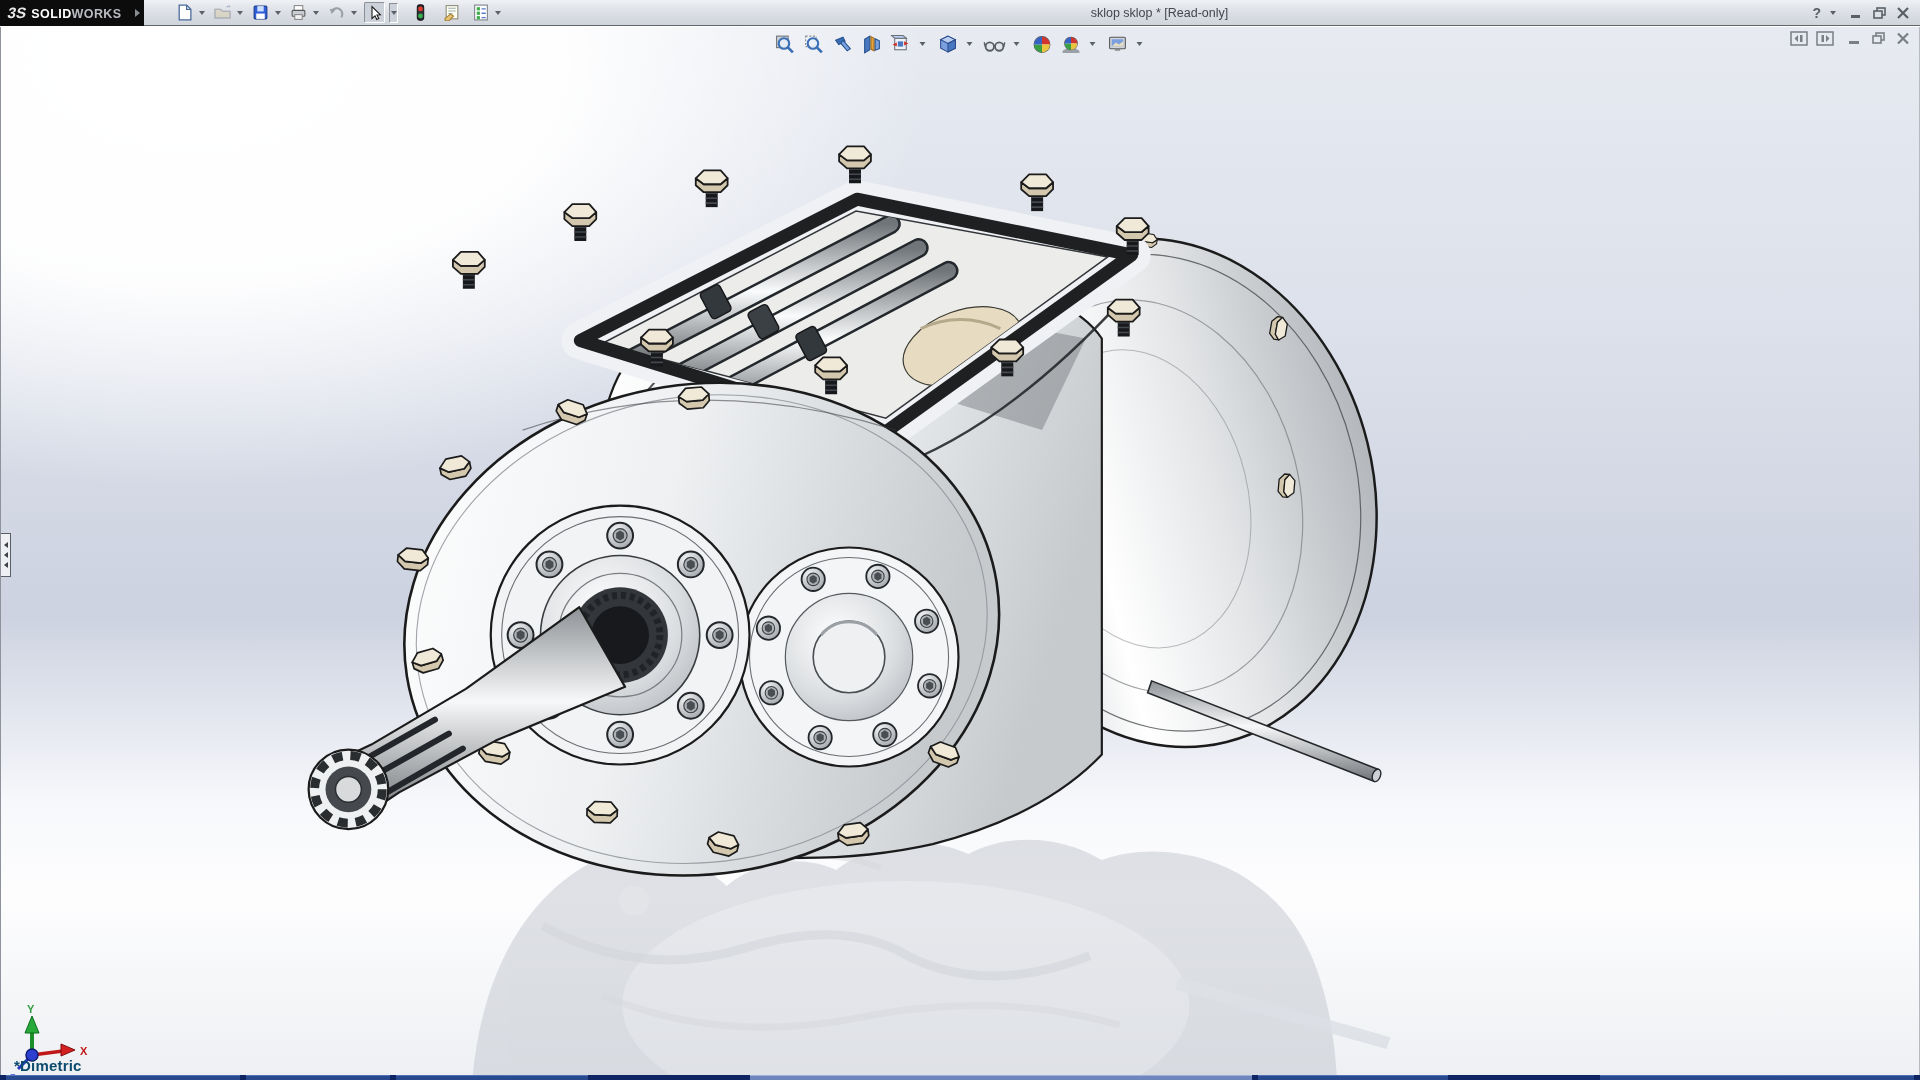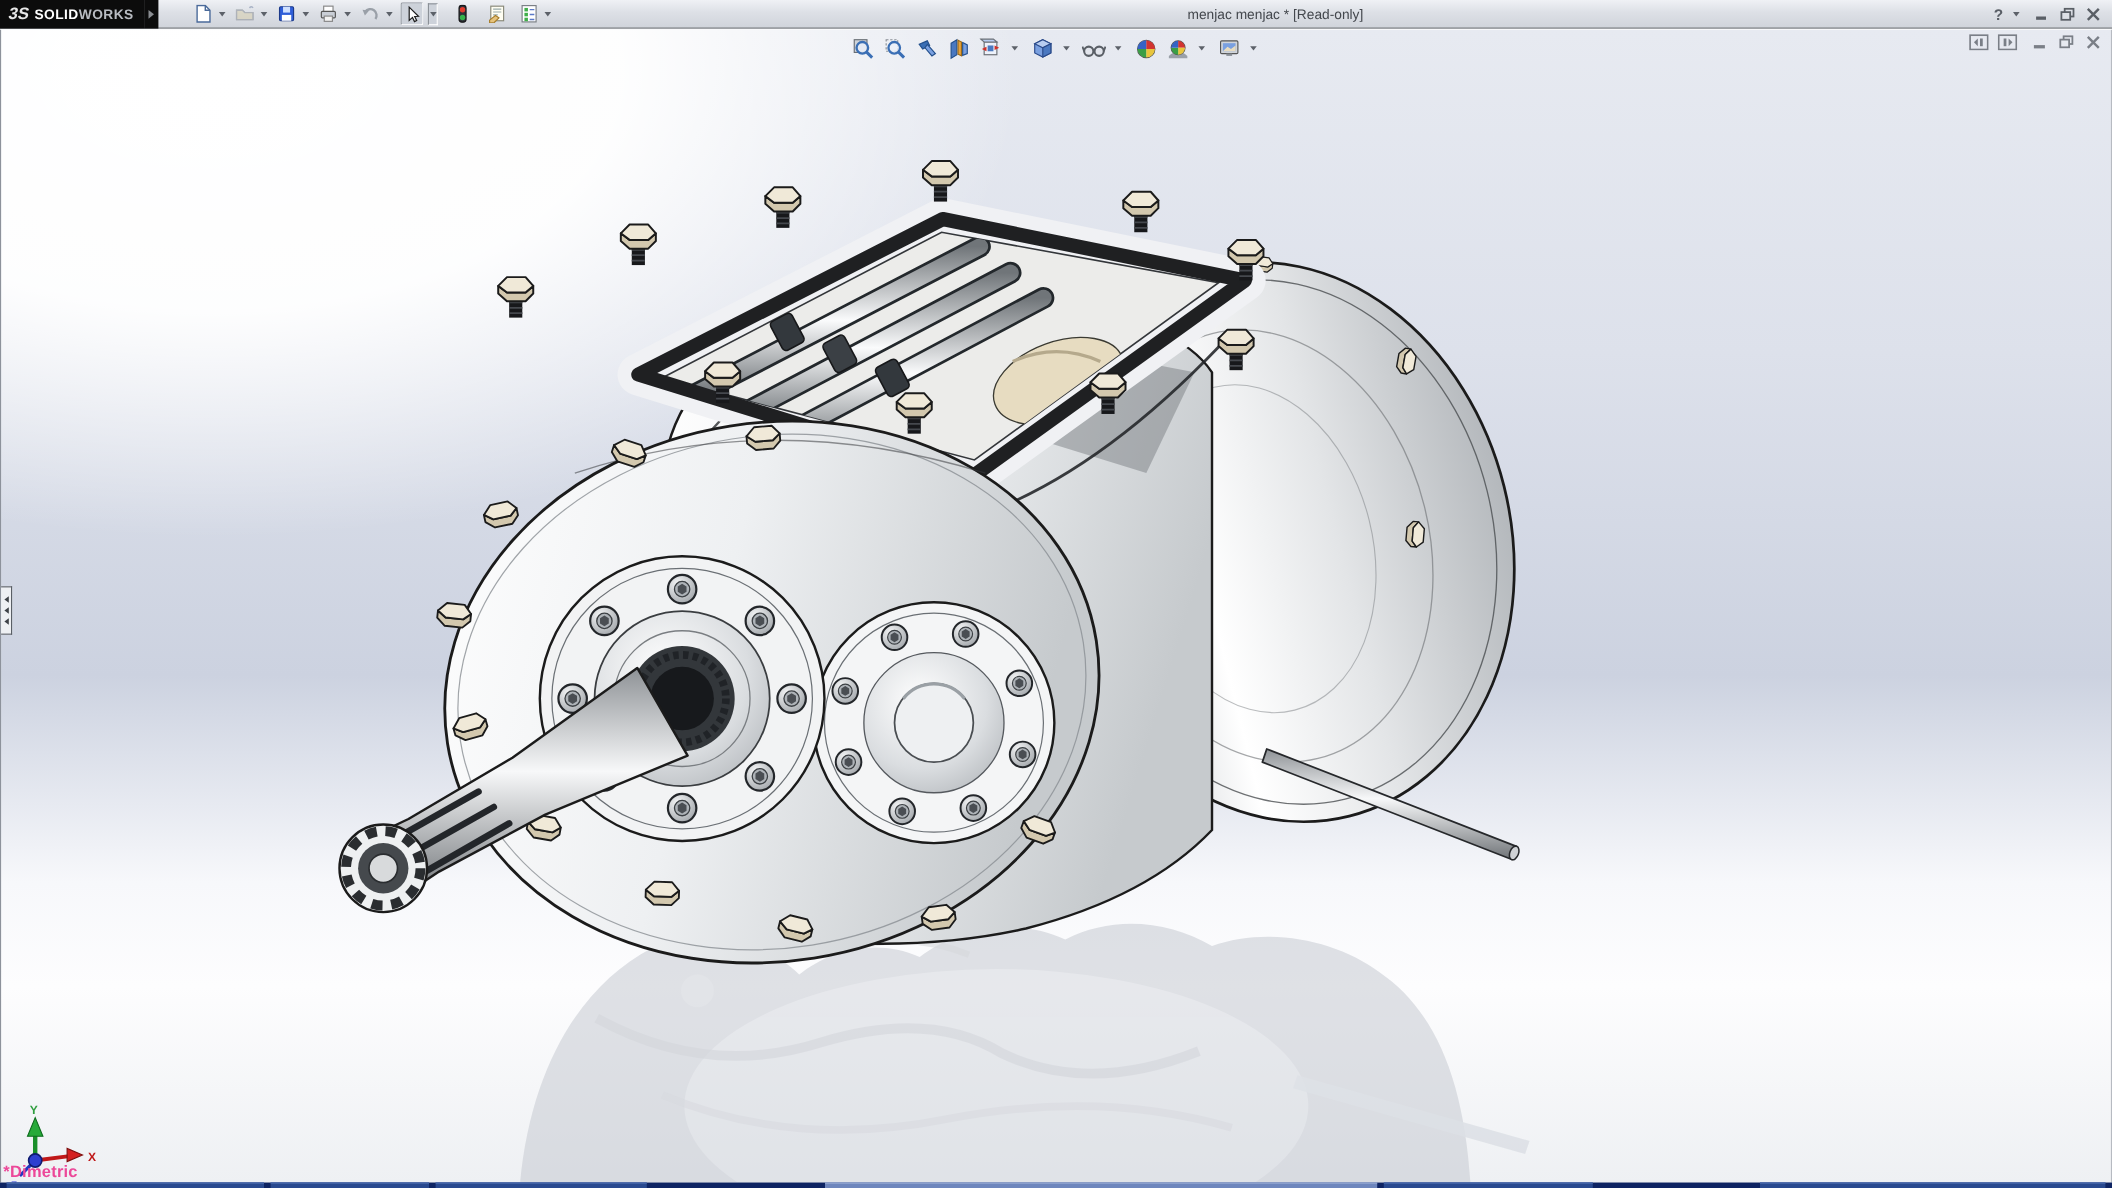--- a/index.html
+++ b/index.html
@@ -38,22 +38,22 @@
   .hbtn { width:24px; height:24px; display:flex; align-items:center; justify-content:center; }
   .docctrls { position:absolute; top:4px; right:8px; display:flex; align-items:center; gap:8px; z-index:10; }
   .dbtn { display:flex; align-items:center; justify-content:center; }
   .side-tab { position:absolute; left:0; top:506px; width:10px; height:44px;
     background:#eef0f3; border:1px solid #5a5f66; border-left:none; z-index:10;
     display:flex; flex-direction:column; align-items:center; justify-content:center; gap:4px; }
   .side-tab i { width:0; height:0; border-top:3px solid transparent; border-bottom:3px solid transparent; border-right:4px solid #3e4247; }
 
   .model-svg { position:absolute; top:0; left:0; width:1919px; height:1048px; }
 
-  .orient-label { position:absolute; left:3px; top:1057px; font-size:15px; font-weight:700;
-    color:#ec4899; z-index:12; letter-spacing:.2px; }
+  .orient-label { position:absolute; left:14px; top:1057px; font-size:15px; font-weight:700;
+    color:#0c4a6e; z-index:12; letter-spacing:.2px; }
   .triad { position:absolute; left:4px; top:976px; z-index:11; }
 
   
   .taskbar { position:absolute; bottom:0; left:0; width:1920px; height:5px; background:#0e2463; z-index:15; }
   .taskbar .seg { position:absolute; top:0; height:5px; background:#29498f; border-top:1px solid #5071b5; }
   .taskbar .seg.lit { background:#6e86bd; border-top:1px solid #9db0d8; }
 </style>
 </head>
 <body>
 
@@ -144,21 +144,21 @@
           <rect x="4.5" y="7.2" width="3" height="3" fill="#3fae49"></rect>
           <rect x="4.5" y="11.4" width="3" height="3" fill="#3fae49"></rect>
           <path d="M9,4.5 h4 M9,8.7 h4 M9,12.9 h4" stroke="#5b79c8" stroke-width="1.2"></path>
         </svg>
     </div>
     <div class="dd">
         <i></i>
       </div>
   </div>
 
-  <div class="title">menjac menjac * [Read-only]</div>
+  <div class="title">sklop sklop * [Read-only]</div>
 
   <div class="win-ctrls">
     <span class="help">?</span>
     <div class="dd">
         <i></i>
       </div>
     <div class="dbtn">
       <svg width="16" height="14" viewBox="0 0 16 14">
           <rect x="3" y="9" width="9" height="3" fill="#5a5f66"></rect>
         </svg>

